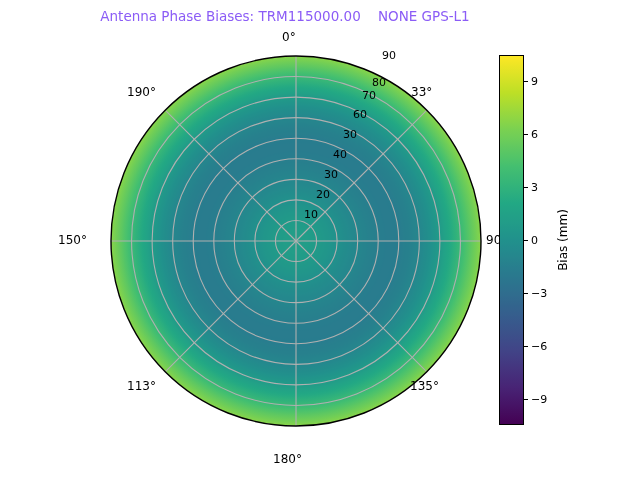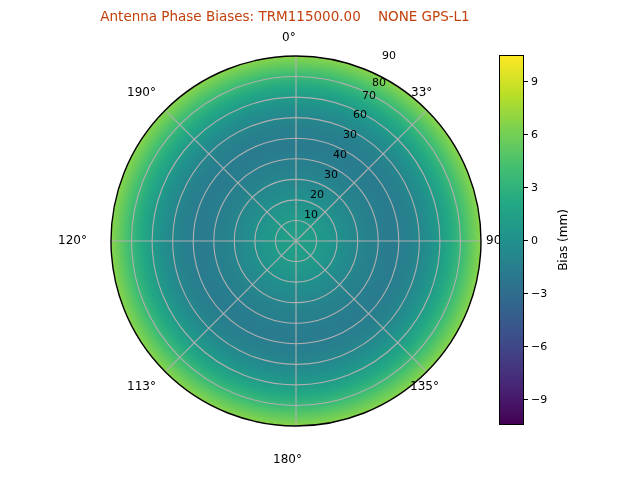--- a/index.html
+++ b/index.html
@@ -25,21 +25,21 @@
   }
 
   
   #chart-title {
     position: absolute;
     left: 0;
     top: 8px;
     width: 570px;
     text-align: center;
     font-size: 13.5px;
-    color: #c2410c;
+    color: #8b5cf6;
     white-space: pre;
     letter-spacing: 0px;
   }
 
   
   #polar-axes {
     position: absolute;
     left: 110px;
     top: 55px;
     width: 372px;
@@ -282,25 +282,25 @@
 
       <circle cx="186" cy="186" r="185" fill="none" stroke="#000000" stroke-width="1.4"></circle>
     </svg>
 
     <div class="theta-label" style="left:172px; top:-24px;">0°</div>
     <div class="theta-label" style="left:301px; top:31px;">33°</div>
     <div class="theta-label" style="left:376px; top:179px;">90°</div>
     <div class="theta-label" style="left:300px; top:325px;">135°</div>
     <div class="theta-label" style="left:163px; top:398px;">180°</div>
     <div class="theta-label" style="left:17px; top:325px;">113°</div>
-    <div class="theta-label" style="left:-52px; top:179px;">120°</div>
+    <div class="theta-label" style="left:-52px; top:179px;">150°</div>
     <div class="theta-label" style="left:17px; top:31px;">190°</div>
 
     <div class="r-label" style="left:180px; top:154px; width:28px;">10</div>
-    <div class="r-label" style="left:186px; top:134px; width:28px;">20</div>
+    <div class="r-label" style="left:192px; top:134px; width:28px;">20</div>
     <div class="r-label" style="left:200px; top:114px; width:28px;">30</div>
     <div class="r-label" style="left:209px; top:94px; width:28px;">40</div>
     <div class="r-label" style="left:219px; top:74px; width:28px;">30</div>
     <div class="r-label" style="left:229px; top:54px; width:28px;">60</div>
     <div class="r-label" style="left:238px; top:35px; width:28px;">70</div>
     <div class="r-label" style="left:248px; top:22px; width:28px;">80</div>
     <div class="r-label" style="left:258px; top:-5px; width:28px;">90</div>
   </div>
 
   <div id="colorbar-wrap">

